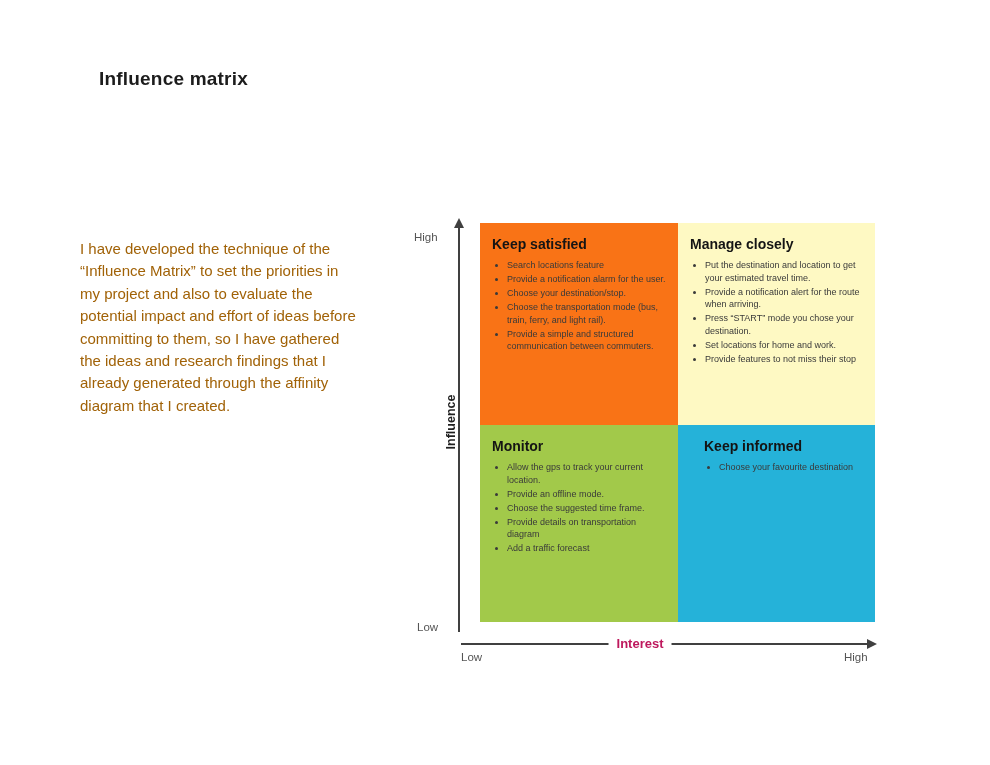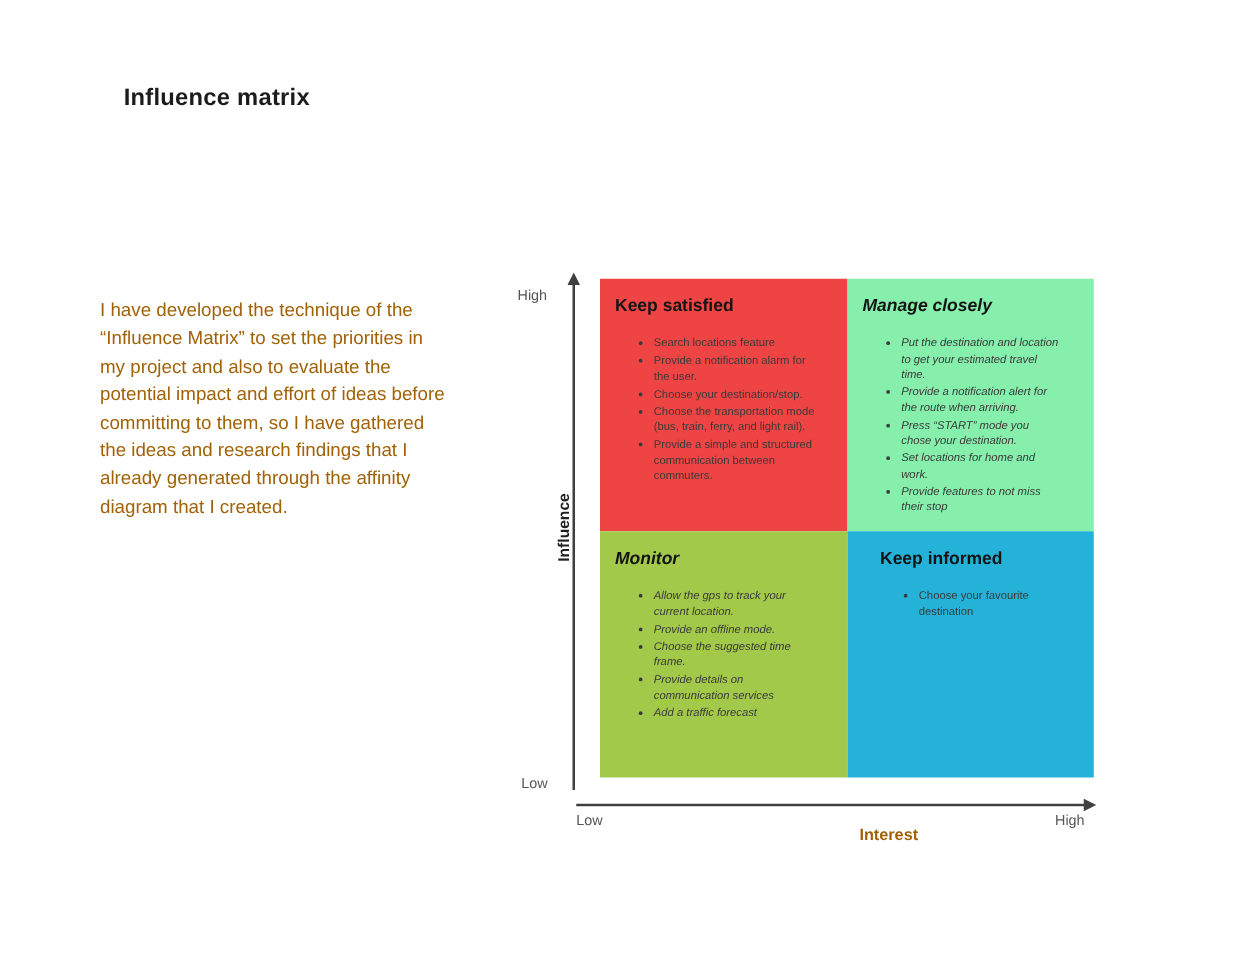--- a/index.html
+++ b/index.html
@@ -28,21 +28,21 @@
   }
   .quad {
     box-sizing:border-box;
     padding:13px 10px 10px 12px;
     overflow:hidden;
   }
   .quad .quad-title {
     margin:0 0 7px 0;
     font-size:14px; font-weight:700; color:#141414;
   }
-  .quad ul { margin:16px; padding-left:15px; }
+  .quad ul { margin:0; padding-left:15px; }
   .quad li {
     font-size:9px; line-height:12.5px;
     color:#3a3a3a; margin-bottom:1.5px;
   }
   
   .y-line { position:absolute; left:458px; top:227px; width:2px; height:405px; background:#404040; }
   .y-arrow {
     position:absolute; left:454px; top:218px; width:0; height:0;
     border-left:5px solid transparent; border-right:5px solid transparent;
     border-bottom:10px solid #404040;
@@ -58,61 +58,61 @@
   .y-low  { left:417px; top:621px; }
   .x-low  { left:461px; top:651px; }
   .x-high { left:844px; top:651px; }
   .y-axis-title {
     position:absolute; left:416px; top:415px; width:70px;
     text-align:center;
     transform:rotate(-90deg);
     font-size:12.5px; font-weight:700; color:#1f1f1f;
   }
   .x-axis-title {
-    position:absolute; left:711px; top:636px;
+    position:absolute; left:640px; top:636px;
     transform:translateX(-50%);
-    font-size:13px; font-weight:700; color:#a16207;
-    background:#ffffff; padding:0 8px;margin-top:24px;
+    font-size:13px; font-weight:700; color:#be185d;
+    background:#ffffff; padding:0 8px;
   }
 </style>
 </head>
 <body>
 
 <div class="page-title">Influence matrix</div>
 
 <div class="description">I have developed the technique of the “Influence Matrix” to set the priorities in my project and also to evaluate the potential impact and effort of ideas before committing to them, so I have gathered the ideas and research findings that I already generated through the affinity diagram that I created.</div>
 
 <div class="matrix">
-  <div class="quad" style="background: #ef4444;">
+  <div class="quad" style="background: #f97316;">
     <h2 class="quad-title">Keep satisfied</h2>
     <ul>
         <li>Search locations feature</li>
         <li>Provide a notification alarm for the user.</li>
         <li>Choose your destination/stop.</li>
         <li>Choose the transportation mode (bus, train, ferry, and light rail).</li>
         <li>Provide a simple and structured communication between commuters.</li>
       </ul>
   </div>
-  <div class="quad" style="background: #86efac; font-style: italic;">
+  <div class="quad" style="background: #fef9c3;">
     <h2 class="quad-title">Manage closely</h2>
     <ul>
         <li>Put the destination and location to get your estimated travel time.</li>
         <li>Provide a notification alert for the route when arriving.</li>
         <li>Press “START” mode you chose your destination.</li>
         <li>Set locations for home and work.</li>
         <li>Provide features to not miss their stop</li>
       </ul>
   </div>
-  <div class="quad" style="background: rgb(162, 201, 74); font-style: italic;">
+  <div class="quad" style="background: rgb(162, 201, 74);">
     <h2 class="quad-title">Monitor</h2>
     <ul>
         <li>Allow the gps to track your current location.</li>
         <li>Provide an offline mode.</li>
         <li>Choose the suggested time frame.</li>
-        <li>Provide details on communication services</li>
+        <li>Provide details on transportation diagram</li>
         <li>Add a traffic forecast</li>
       </ul>
   </div>
   <div class="quad" style="background: rgb(37, 178, 217); padding-left: 26px;">
     <h2 class="quad-title">Keep informed</h2>
     <ul>
         <li>Choose your favourite destination</li>
       </ul>
   </div>
 </div>

